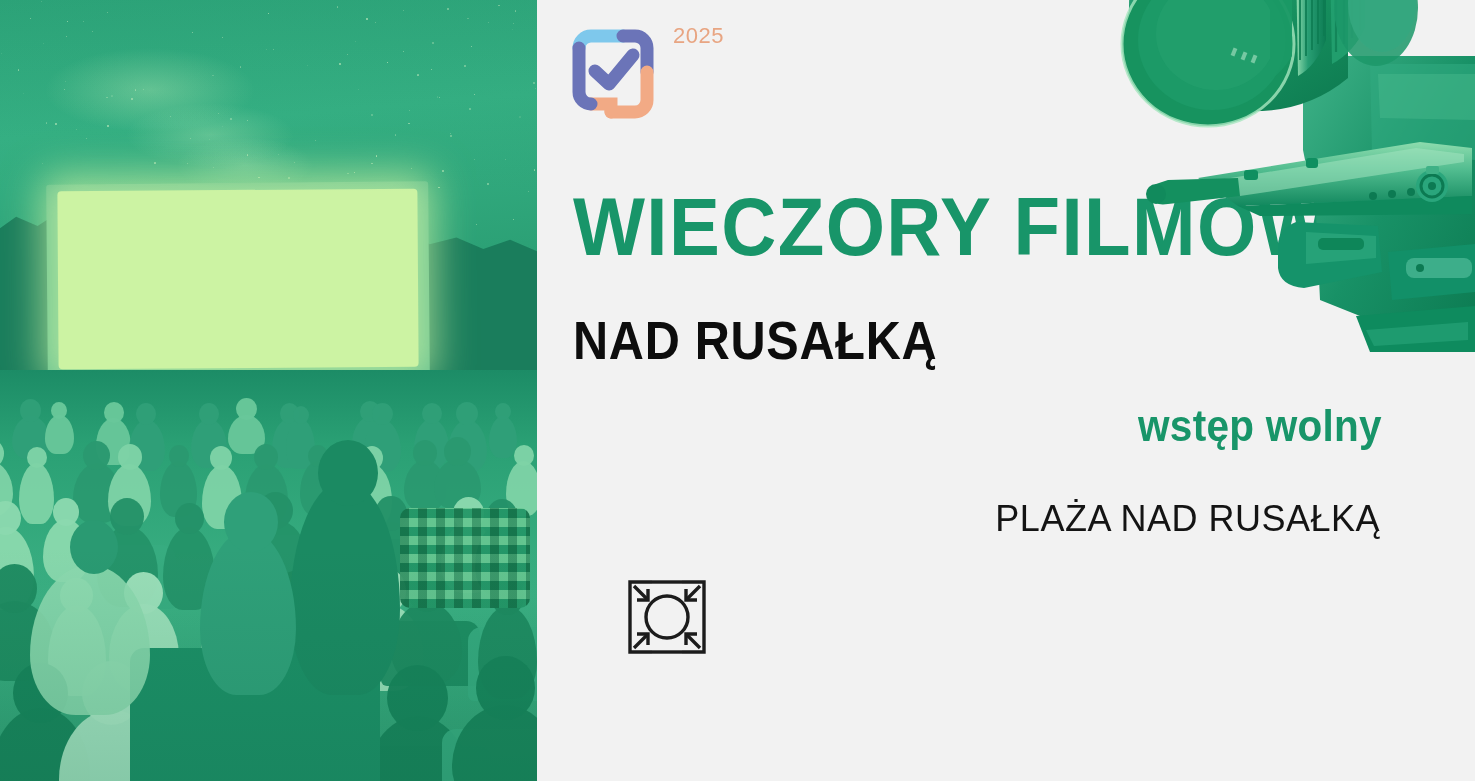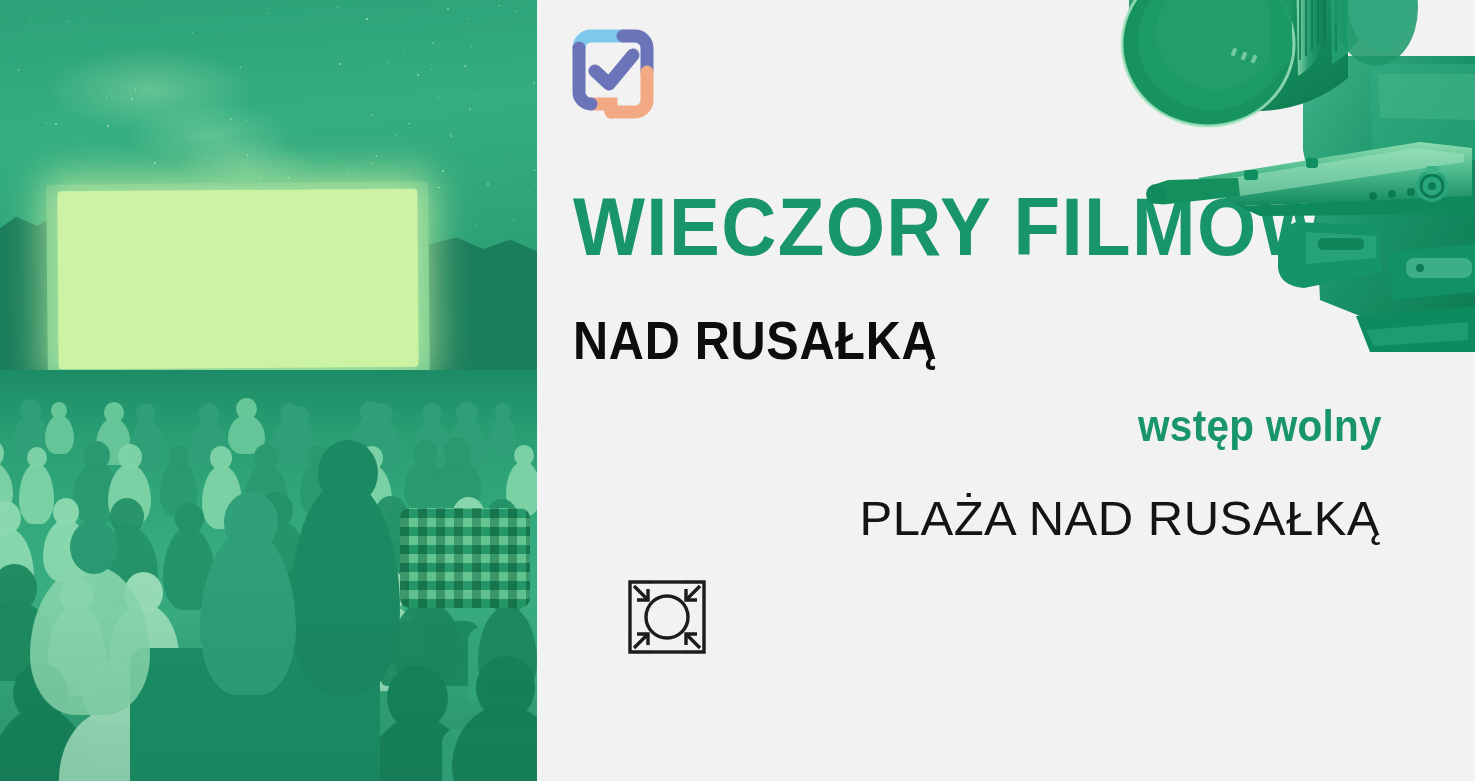--- a/index.html
+++ b/index.html
@@ -97,21 +97,21 @@
     font-family:"Liberation Sans Narrow","Liberation Sans",sans-serif;
     font-size:45px;font-weight:700;color:#189569;
     letter-spacing:.3px;line-height:1;
     transform:scaleX(.9);transform-origin:right center;
     white-space:nowrap;
   }
   .venue{
     position:absolute;right:95px;top:489px;
     text-align:right;
     font-family:"Liberation Sans","DejaVu Sans",sans-serif;
-    font-size:49px;font-weight:400;color:#141414;
+    font-size:36px;font-weight:400;color:#141414;
     line-height:59px;letter-spacing:.5px;
     white-space:nowrap;
   }
 
   
   .fnd{position:absolute;left:597px;top:578px;width:150px;}
   .fnd-mark{position:relative;left:29px;width:82px;height:78px;}
   .fnd-text{
     margin-top:14px;text-align:center;width:145px;
     font-family:"Liberation Sans",sans-serif;
@@ -455,20 +455,21 @@
         <path d="M80 58 L80 86 A12 12 0 0 1 68 98 L44 98" fill="none" stroke="#f2aa85" stroke-width="13" stroke-linecap="round"></path>
 
         <path d="M44 98 L44 90 A0 0 0 0 0 44 90 L24 90" fill="none" stroke="#f2aa85" stroke-width="13" stroke-linecap="round"></path>
 
         <path d="M24 90 L24 90 M12 34 L12 78 A12 12 0 0 0 24 90" fill="none" stroke="#6b74b8" stroke-width="13" stroke-linecap="round"></path>
 
         <path d="M28 57 L42 70 L66 41" fill="none" stroke="#6b74b8" stroke-width="13" stroke-linecap="round" stroke-linejoin="round"></path>
       </svg>
     </div>
     <div class="pbo-text">
+      <div class="pbo-year">2025</div>
     </div>
   </div>
 
   <div class="title-main">WIECZORY FILMOWE</div>
   <div class="title-sub">NAD RUSAŁKĄ</div>
 
   <div class="free-entry">wstęp wolny</div>
 
   <div class="venue">
     <div>PLAŻA NAD RUSAŁKĄ</div>

